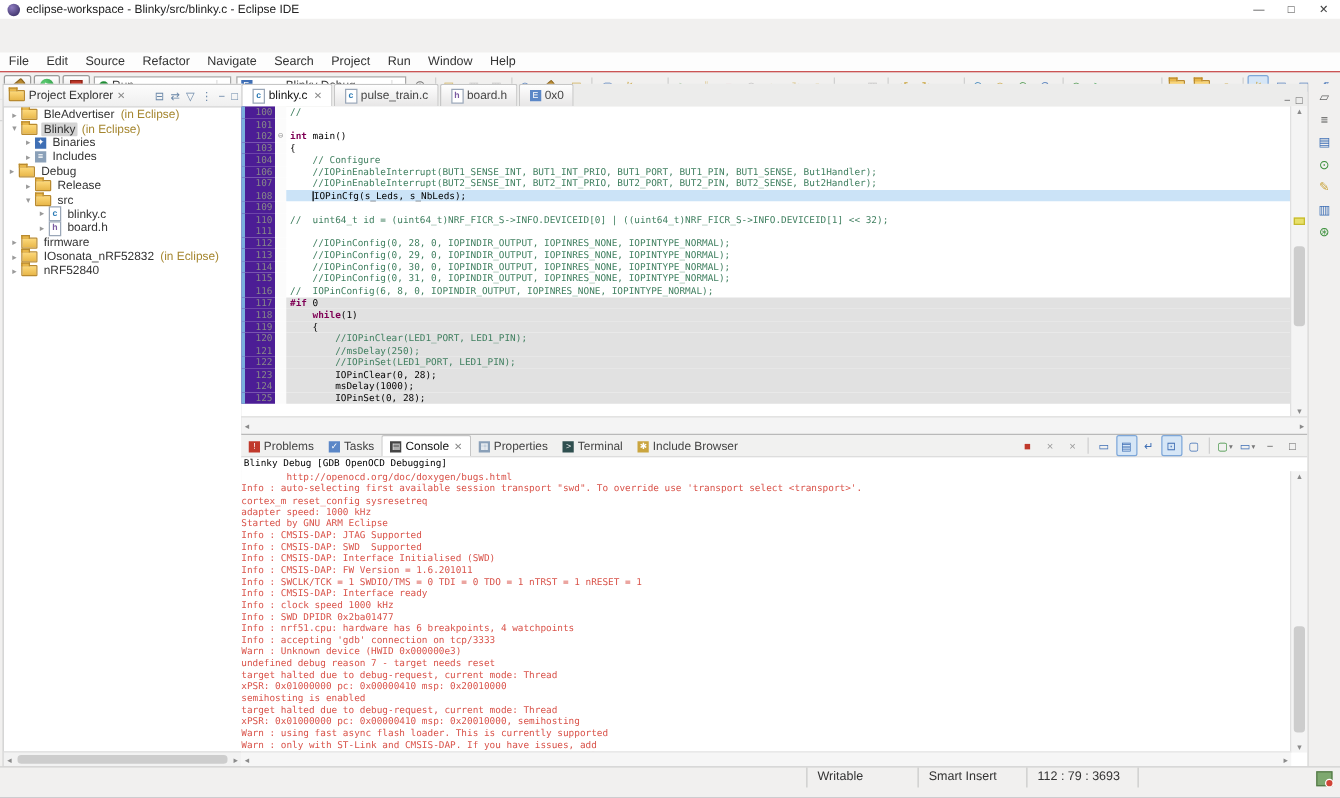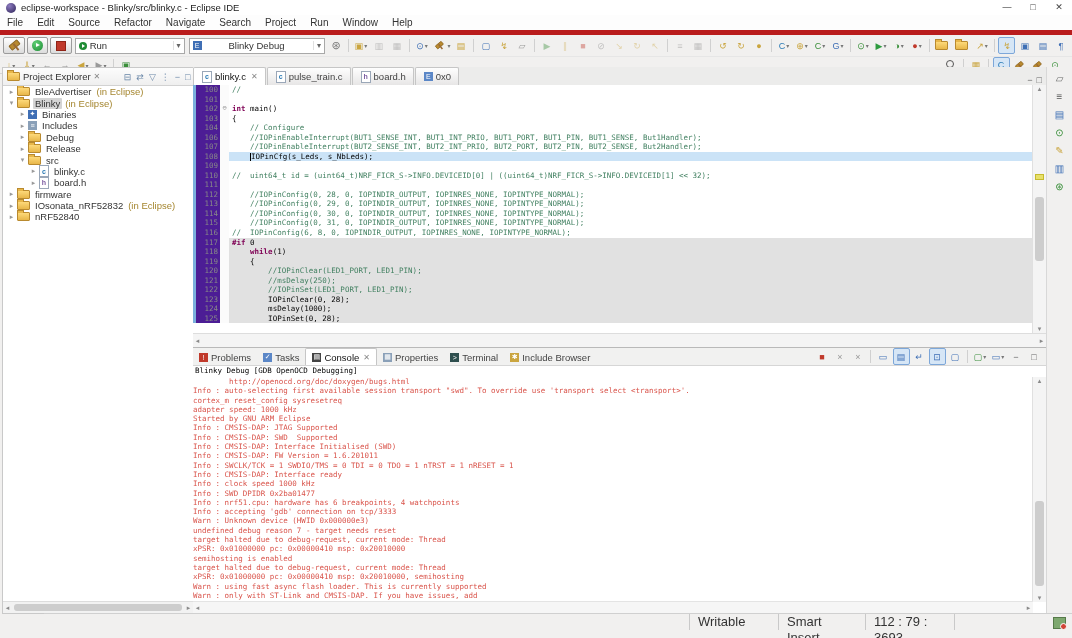--- a/index.html
+++ b/index.html
@@ -6,21 +6,21 @@
   body{width:1072px;height:638px;overflow:hidden;background:#f1f0ef;
        font-family:"Liberation Sans",sans-serif;color:#333;position:relative;
        outline:1px solid #8f9399;}
   
   .titlebar{height:15px;background:#fff;display:flex;align-items:center;font-size:9.5px;color:#222;}
   .app-ico{width:10px;height:10px;border-radius:50%;margin:0 5px 0 6px;
            background:radial-gradient(circle at 35% 30%,#8d7bc0,#2c2255);}
   .win-btns{margin-left:auto;display:flex;height:15px;}
   .win-btn{width:26px;text-align:center;font-size:9px;line-height:15px;color:#444;}
   
-  .menubar{height:15px;background:#fdfdfd;display:flex;align-items:center;font-size:10px;border-bottom:5px solid #b91c1c;}
+  .menubar{height:15px;background:#fdfdfd;display:flex;align-items:center;font-size:10px;border-bottom:1px solid #b91c1c;margin-top:27px;}
   .menu-item{padding:0 7px;line-height:15px;}
   
   .tb{display:flex;align-items:center;background:#f1f0ef;}
   .tb1{height:19px;padding:1px 2px;border-bottom:1px solid #e6e6e6;}
   .tb2{height:16px;padding:0 2px;border-bottom:1px solid #d6d6d6;}
   .lb-btn{width:22px;height:15px;border:1px solid #9b9b9b;border-radius:2px;margin:0 1px;
           background:linear-gradient(#fff,#dcdcdc);display:flex;align-items:center;justify-content:center;}
   .play-ico{width:11px;height:11px;border-radius:50%;background:radial-gradient(circle at 35% 30%,#5fce75,#1e8c34);position:relative;}
   .play-ico::after{content:"";position:absolute;left:4px;top:3px;border-left:4px solid #fff;border-top:2.5px solid transparent;border-bottom:2.5px solid transparent;}
   .stop-ico{width:8px;height:8px;background:#c0392b;border:1px solid #8f2417;}
@@ -97,21 +97,21 @@
   .ptab-tools{margin-left:auto;display:flex;align-items:center;padding-right:3px;}
   .con-title{height:11px;font-family:"DejaVu Sans Mono",monospace;font-size:7.5px;color:#000;padding-left:2px;background:#fff;}
   .con-body{position:absolute;top:29px;left:0;right:13px;bottom:12px;overflow:hidden;background:#fff;}
   .con-line{height:9.3px;line-height:9.3px;font-family:"DejaVu Sans Mono",monospace;font-size:7.5px;white-space:pre;color:#d9534a;}
   .con-vscroll{position:absolute;top:29px;right:0;width:13px;bottom:12px;background:#f4f4f4;border-left:1px solid #e0e0e0;}
   .con-hscroll{position:absolute;bottom:0;left:0;right:13px;height:12px;background:#f6f6f6;border-top:1px solid #e4e4e4;display:flex;align-items:center;}
   
   .rstrip{position:absolute;right:0;top:0;width:25px;bottom:0;background:#f1f0ef;border-left:1px solid #d8d8d8;display:flex;flex-direction:column;align-items:center;padding-top:2px;}
   .rs-ico{height:15px;width:16px;display:flex;align-items:center;justify-content:center;font-size:10px;margin:1.5px 0;}
   
-  .statusbar{position:absolute;left:0;right:0;bottom:0;height:24px;background:#f1f0ef;border-top:1px solid #d0d0d0;display:flex;font-size:13px;color:#333;margin-left:44px;}
+  .statusbar{position:absolute;left:0;right:0;bottom:0;height:24px;background:#f1f0ef;border-top:1px solid #d0d0d0;display:flex;font-size:10px;color:#333;}
   .sb-cell{height:16px;line-height:16px;padding:0 8px;border-left:1px solid #c9c9c9;}
   .sb-spacer{width:645px;}
   .prog-ico{width:11px;height:10px;background:#7ea86f;border:1px solid #567a49;position:relative;margin:3px 6px 0 auto;}
   .prog-ico::after{content:"";position:absolute;right:-2px;bottom:-2px;width:5px;height:5px;border-radius:50%;background:#d04437;border:1px solid #fff;}
 </style>
 </head>
 <body>
 
 <div class="titlebar">
   <span class="app-ico"></span>
@@ -377,21 +377,21 @@
         <div class="trow" style="padding-left: 15px;">
           <span class="arrow">▸</span>
           <span class="sq-ico" style="background: rgb(63, 111, 181);">✦</span>
           <span class="lbl">Binaries</span>
         </div>
         <div class="trow" style="padding-left: 15px;">
           <span class="arrow">▸</span>
           <span class="sq-ico" style="background: rgb(138, 160, 184);">≡</span>
           <span class="lbl">Includes</span>
         </div>
-        <div class="trow" style="padding-left: 15px;">
+        <div class="trow" style="padding-left: 2px;">
           <span class="arrow">▸</span>
           <span class="fold-ico"></span>
           <span class="lbl">Debug</span>
         </div>
         <div class="trow" style="padding-left: 15px;">
           <span class="arrow">▸</span>
           <span class="fold-ico"></span>
           <span class="lbl">Release</span>
         </div>
         <div class="trow" style="padding-left: 15px;">

